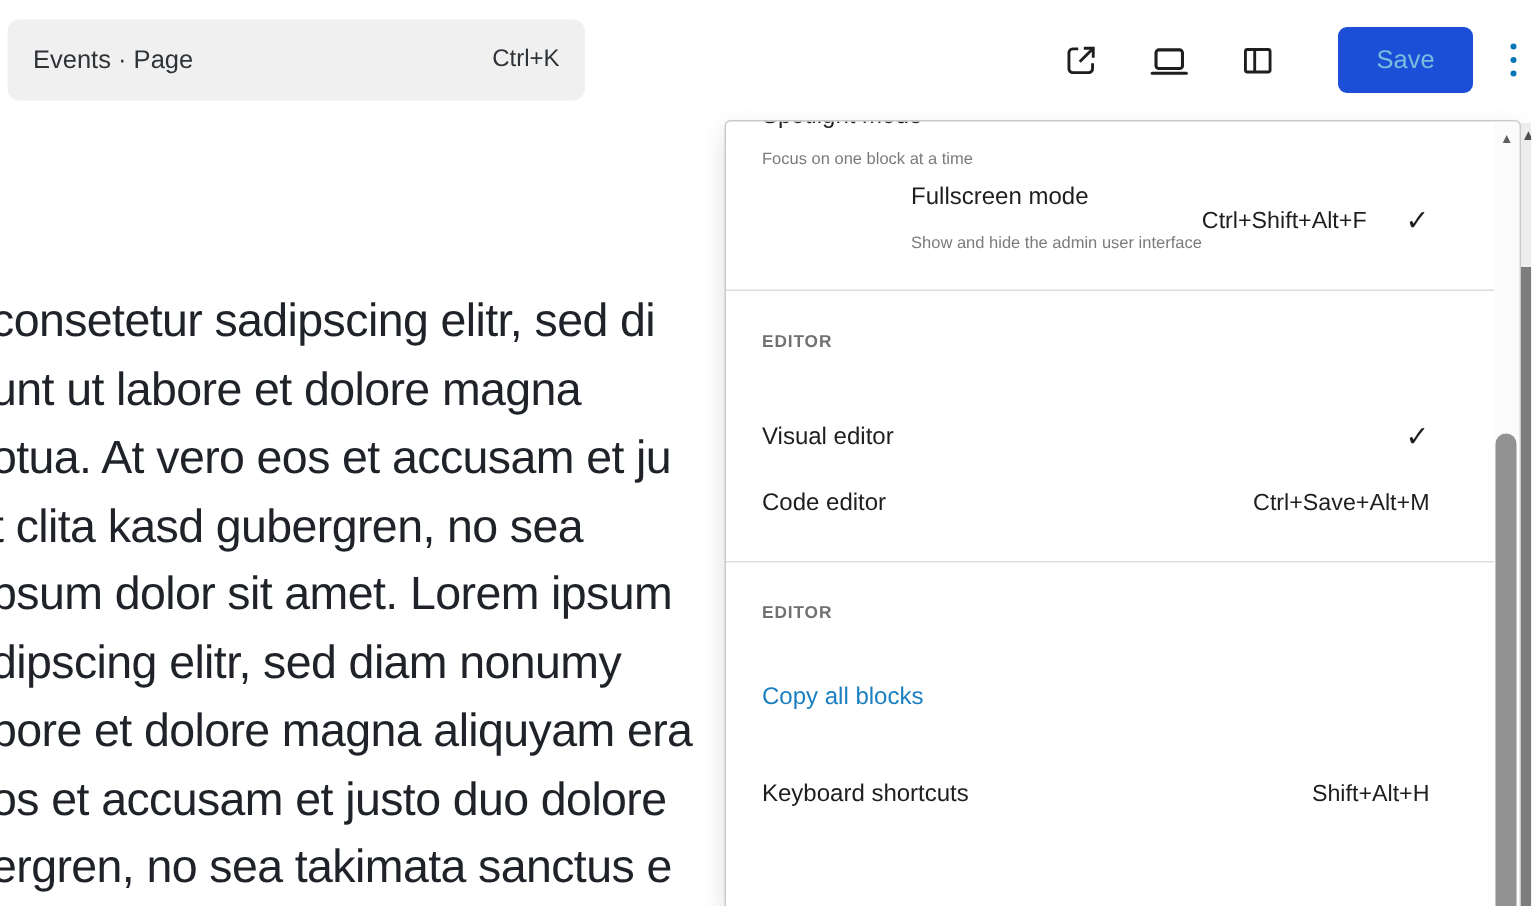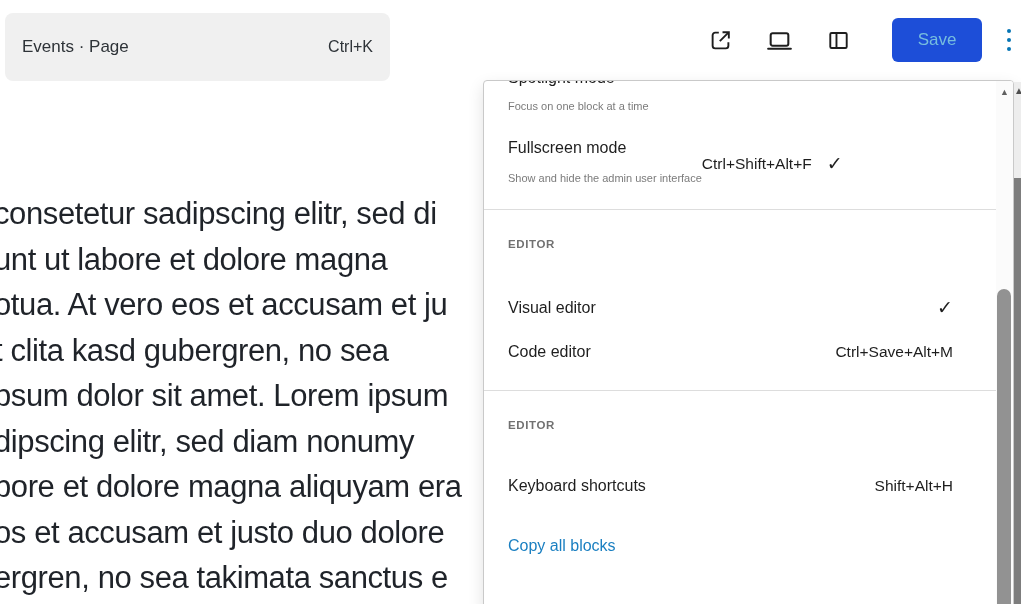--- a/index.html
+++ b/index.html
@@ -2,21 +2,21 @@
 <html><head>
 <meta charset="utf-8">
 <style>
   * { margin:0; padding:0; box-sizing:border-box; }
   html,body { width:1021px; height:604px; overflow:hidden; background:#fff;
               font-family:"Liberation Sans", sans-serif; }
   .screen { position:relative; width:1021px; height:604px; background:#fff; overflow:hidden; }
 
   
   .toolbar { position:absolute; left:0; top:0; width:100%; height:80px; background:#fff; }
-  .command-pill { position:absolute; left:5px; top:13px; width:385px; height:68px;
+  .command-pill { position:absolute; left:5px; top:13px; width:385px; height:54px;
                   background:#f0f0f0; border-radius:8px; display:flex; align-items:center;
                   justify-content:space-between; padding:0 17px; cursor:pointer; }
   .doc-title { font-size:17px; color:#2e3338; }
   .cmd-k { font-size:16px; color:#2e3338; }
 
   .toolbar-right { position:absolute; left:701px; top:0; height:80px; display:flex; align-items:center; }
   .icon-btn { width:38px; height:38px; display:flex; align-items:center; justify-content:center;
               margin-right:21px; cursor:pointer; background:none; border:none; }
   .icon-btn svg { display:block; }
   .save-btn { width:90px; height:44px; background:#1d4ed8; color:#77bede; font-size:17px;
@@ -38,23 +38,23 @@
                   padding:0 43px 0 24px; overflow:hidden; }
 
   .mi-title { font-size:16px; color:#1e1e1e; line-height:20px; }
   .mi-desc  { font-size:11px; color:#7b7b7b; line-height:23px; }
   .shortcut { font-size:15.5px; color:#1e1e1e; white-space:nowrap; }
   .check    { font-size:19px; color:#1e1e1e; line-height:20px; }
 
   .spotlight-title { margin-top:-13px; }
   .spotlight-desc  { margin-top:7px; }
 
-  .row-fullscreen { display:flex; justify-content:flex-start; align-items:center; margin-top:20px; cursor:pointer; }
+  .row-fullscreen { display:flex; justify-content:flex-end; align-items:center; margin-top:4px; cursor:pointer; }
   .row-fullscreen .left .mi-desc { max-width:195px; margin-top:9px; }
-  .row-fullscreen .right { display:flex; align-items:center; gap:15px; }
+  .row-fullscreen .right { display:flex; align-items:center; gap:26px; }
 
   .divider { height:1px; background:#ddd; margin:19px -43px 0 -24px; }
   .divider2 { margin-top:28px; }
 
   .section-label { font-size:11.5px; font-weight:bold; color:#717171; letter-spacing:.6px; margin-top:28px; }
 
   .menu-row { display:flex; justify-content:space-between; align-items:center; cursor:pointer; }
   .row-visual   { margin-top:48px;gap:40px; }
   .row-code     { margin-top:24px; }
   .row-keyboard { margin-top:45px; }
@@ -161,27 +161,27 @@
 
       <div class="menu-row row-code">
         <span class="mi-title">Code editor</span>
         <span class="shortcut">Ctrl+Save+Alt+M</span>
       </div>
 
       <div class="divider divider2"></div>
 
       <div class="section-label">EDITOR</div>
 
+      <div class="menu-row row-copy">
+        <span class="link-label">Copy all blocks</span>
+      </div>
+
       <div class="menu-row row-keyboard">
         <span class="mi-title">Keyboard shortcuts</span>
         <span class="shortcut">Shift+Alt+H</span>
-      </div>
-
-      <div class="menu-row row-copy">
-        <span class="link-label">Copy all blocks</span>
       </div>
 
     </div>
 
     <div class="menu-scrollbar">
       <div class="menu-scroll-up">▲</div>
       <div class="menu-thumb"></div>
     </div>
   </div>
 

